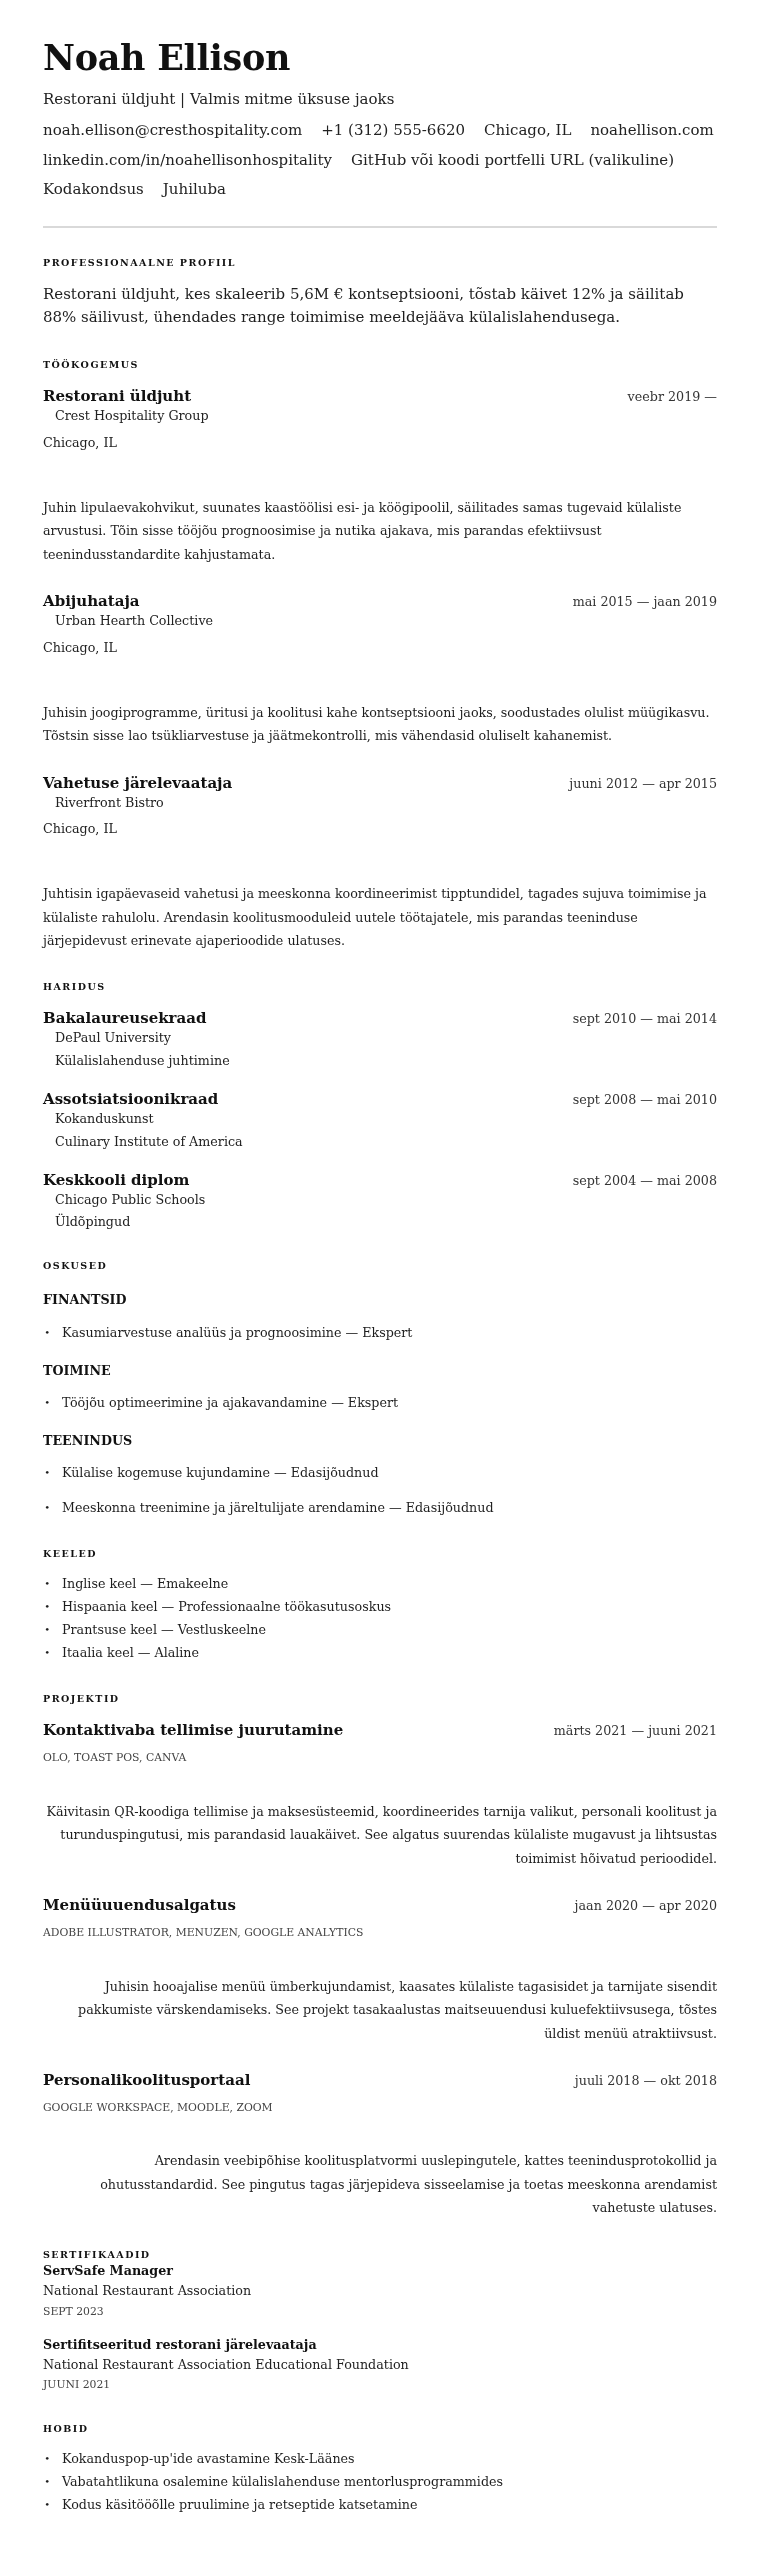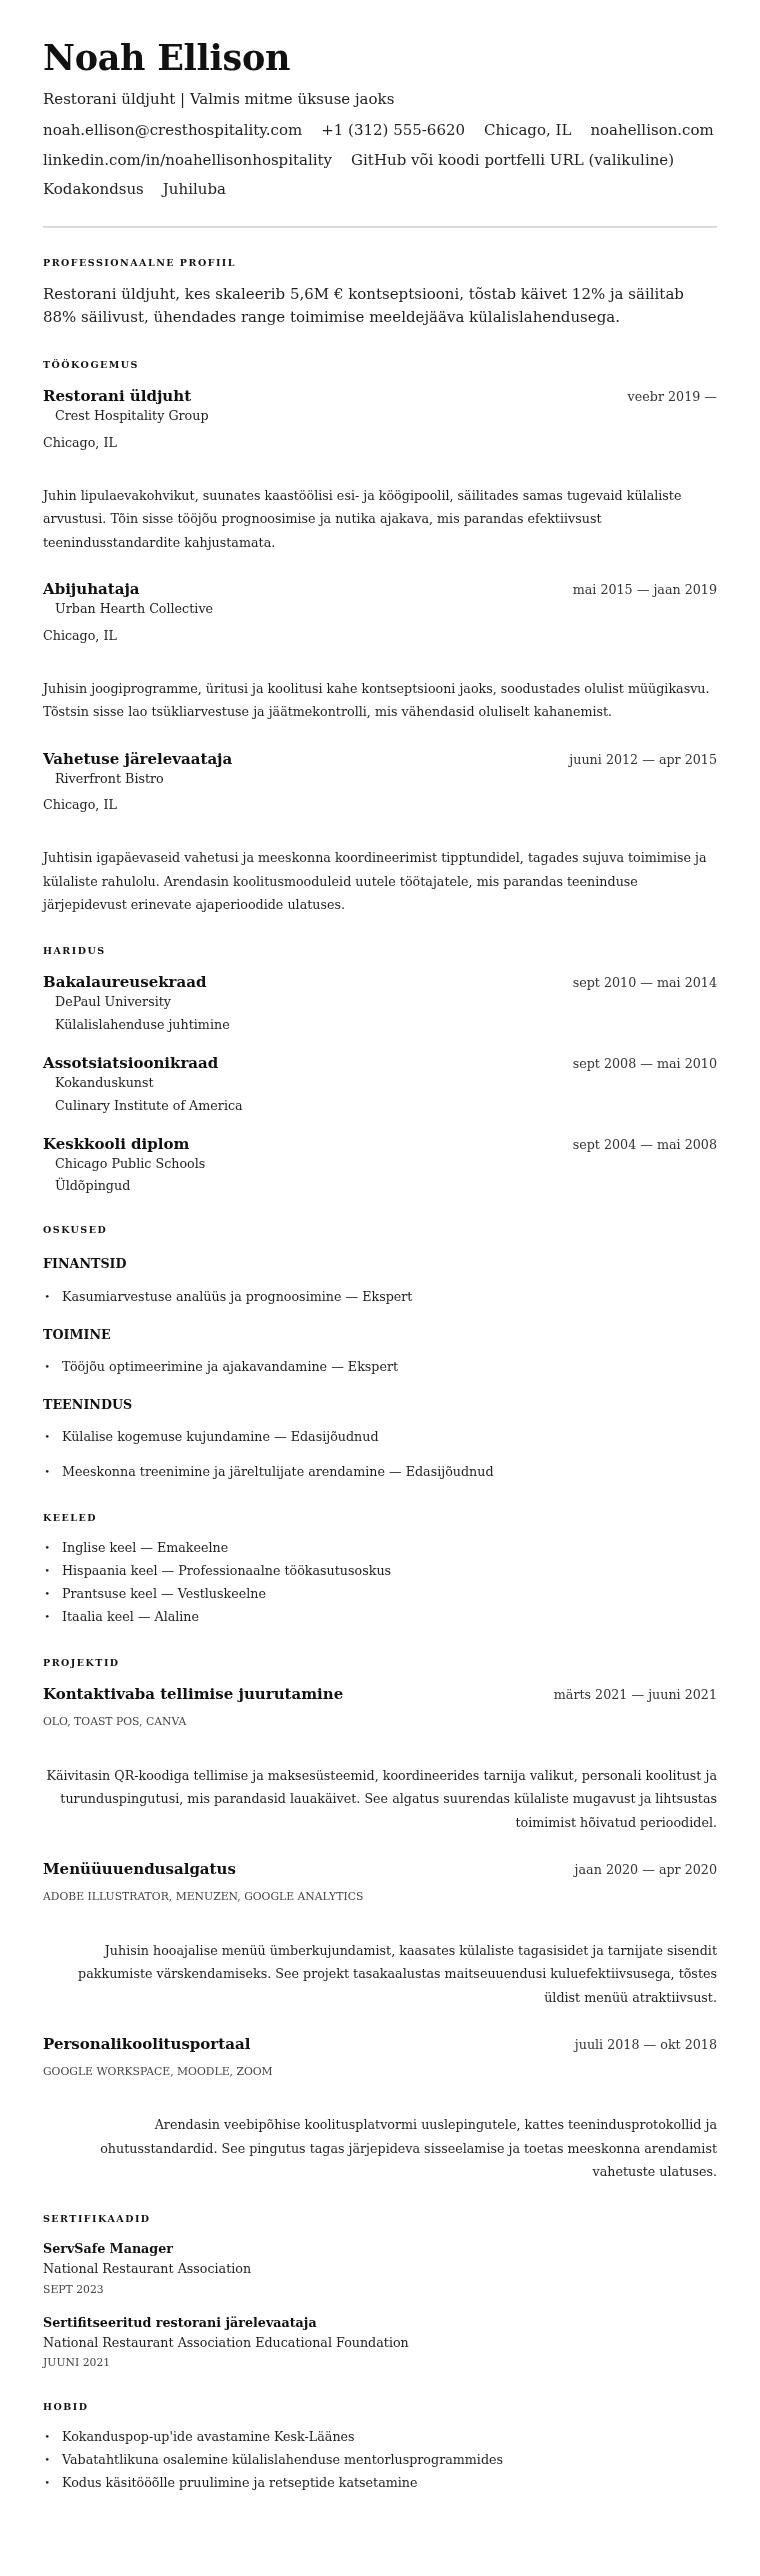--- a/index.html
+++ b/index.html
@@ -18,33 +18,33 @@
   .divider { height: 1.9px; background: #d9d9d9; margin-top: 27px; border: none; }
   .section { margin-top: 29px; }
   .section-title { font-size: 9.5px; font-weight: bold; letter-spacing: 1.5px; text-transform: uppercase; color: #111; line-height: 12.7px; }
   .profile-text { font-size: 15px; line-height: 23.4px; margin-top: 12.7px; color: #1e1e1e; }
   .entry { margin-top: 15px; }
   .entry-head { display: flex; justify-content: space-between; align-items: baseline; }
   .entry-title { font-size: 15px; font-weight: bold; line-height: 20px; color: #111; }
   .entry-date { font-size: 12.7px; line-height: 19px; color: #333; white-space: nowrap; }
   .entry-org { font-size: 12.7px; line-height: 19px; color: #222; margin-left: 12px; }
   .entry-loc { font-size: 12.7px; line-height: 19px; color: #222; margin-top: 7.6px; }
-  .entry-desc { font-size: 12.7px; line-height: 23.4px; color: #1e1e1e; margin-top: 32px; max-width: 674px; }
+  .entry-desc { font-size: 12.7px; line-height: 23.4px; color: #1e1e1e; margin-top: 44px; max-width: 674px; }
   .exp .entry + .entry { margin-top: 25px; }
   .edu .entry { margin-top: 14px; }
   .edu .entry + .entry { margin-top: 19px; }
   .edu .entry-org + .entry-org { margin-top: 3.8px; }
   .skill-cat { font-size: 12.7px; font-weight: bold; line-height: 18px; margin-top: 18px; color: #111; text-transform: uppercase; }
   ul.bullets { list-style: none; margin-top: 11.4px; }
   ul.bullets li { font-size: 12.7px; line-height: 23px; position: relative; padding-left: 19px; color: #1e1e1e; }
   ul.bullets li .dot { position: absolute; left: 1.3px; top: 0; font-size: 10px; }
   .tech { font-size: 10.8px; line-height: 16.5px; color: #444; margin-top: 10px; text-transform: uppercase; }
   .proj .entry-desc { margin-top: 33px; text-align: right; }
   .proj .entry + .entry { margin-top: 25px; }
-  .cert { margin-top: 14px; }
+  .cert { margin-top: 0; }
   .cert + .cert { margin-top: 14px; }
   .cert-title { font-size: 12.7px; font-weight: bold; line-height: 19px; color: #111; }
   .cert-issuer { font-size: 12.7px; line-height: 21.5px; color: #222; }
   .cert-date { font-size: 10.8px; line-height: 19px; color: #444; text-transform: uppercase; }
 </style>
 </head>
 <body>
 
 <div class="page">
 

